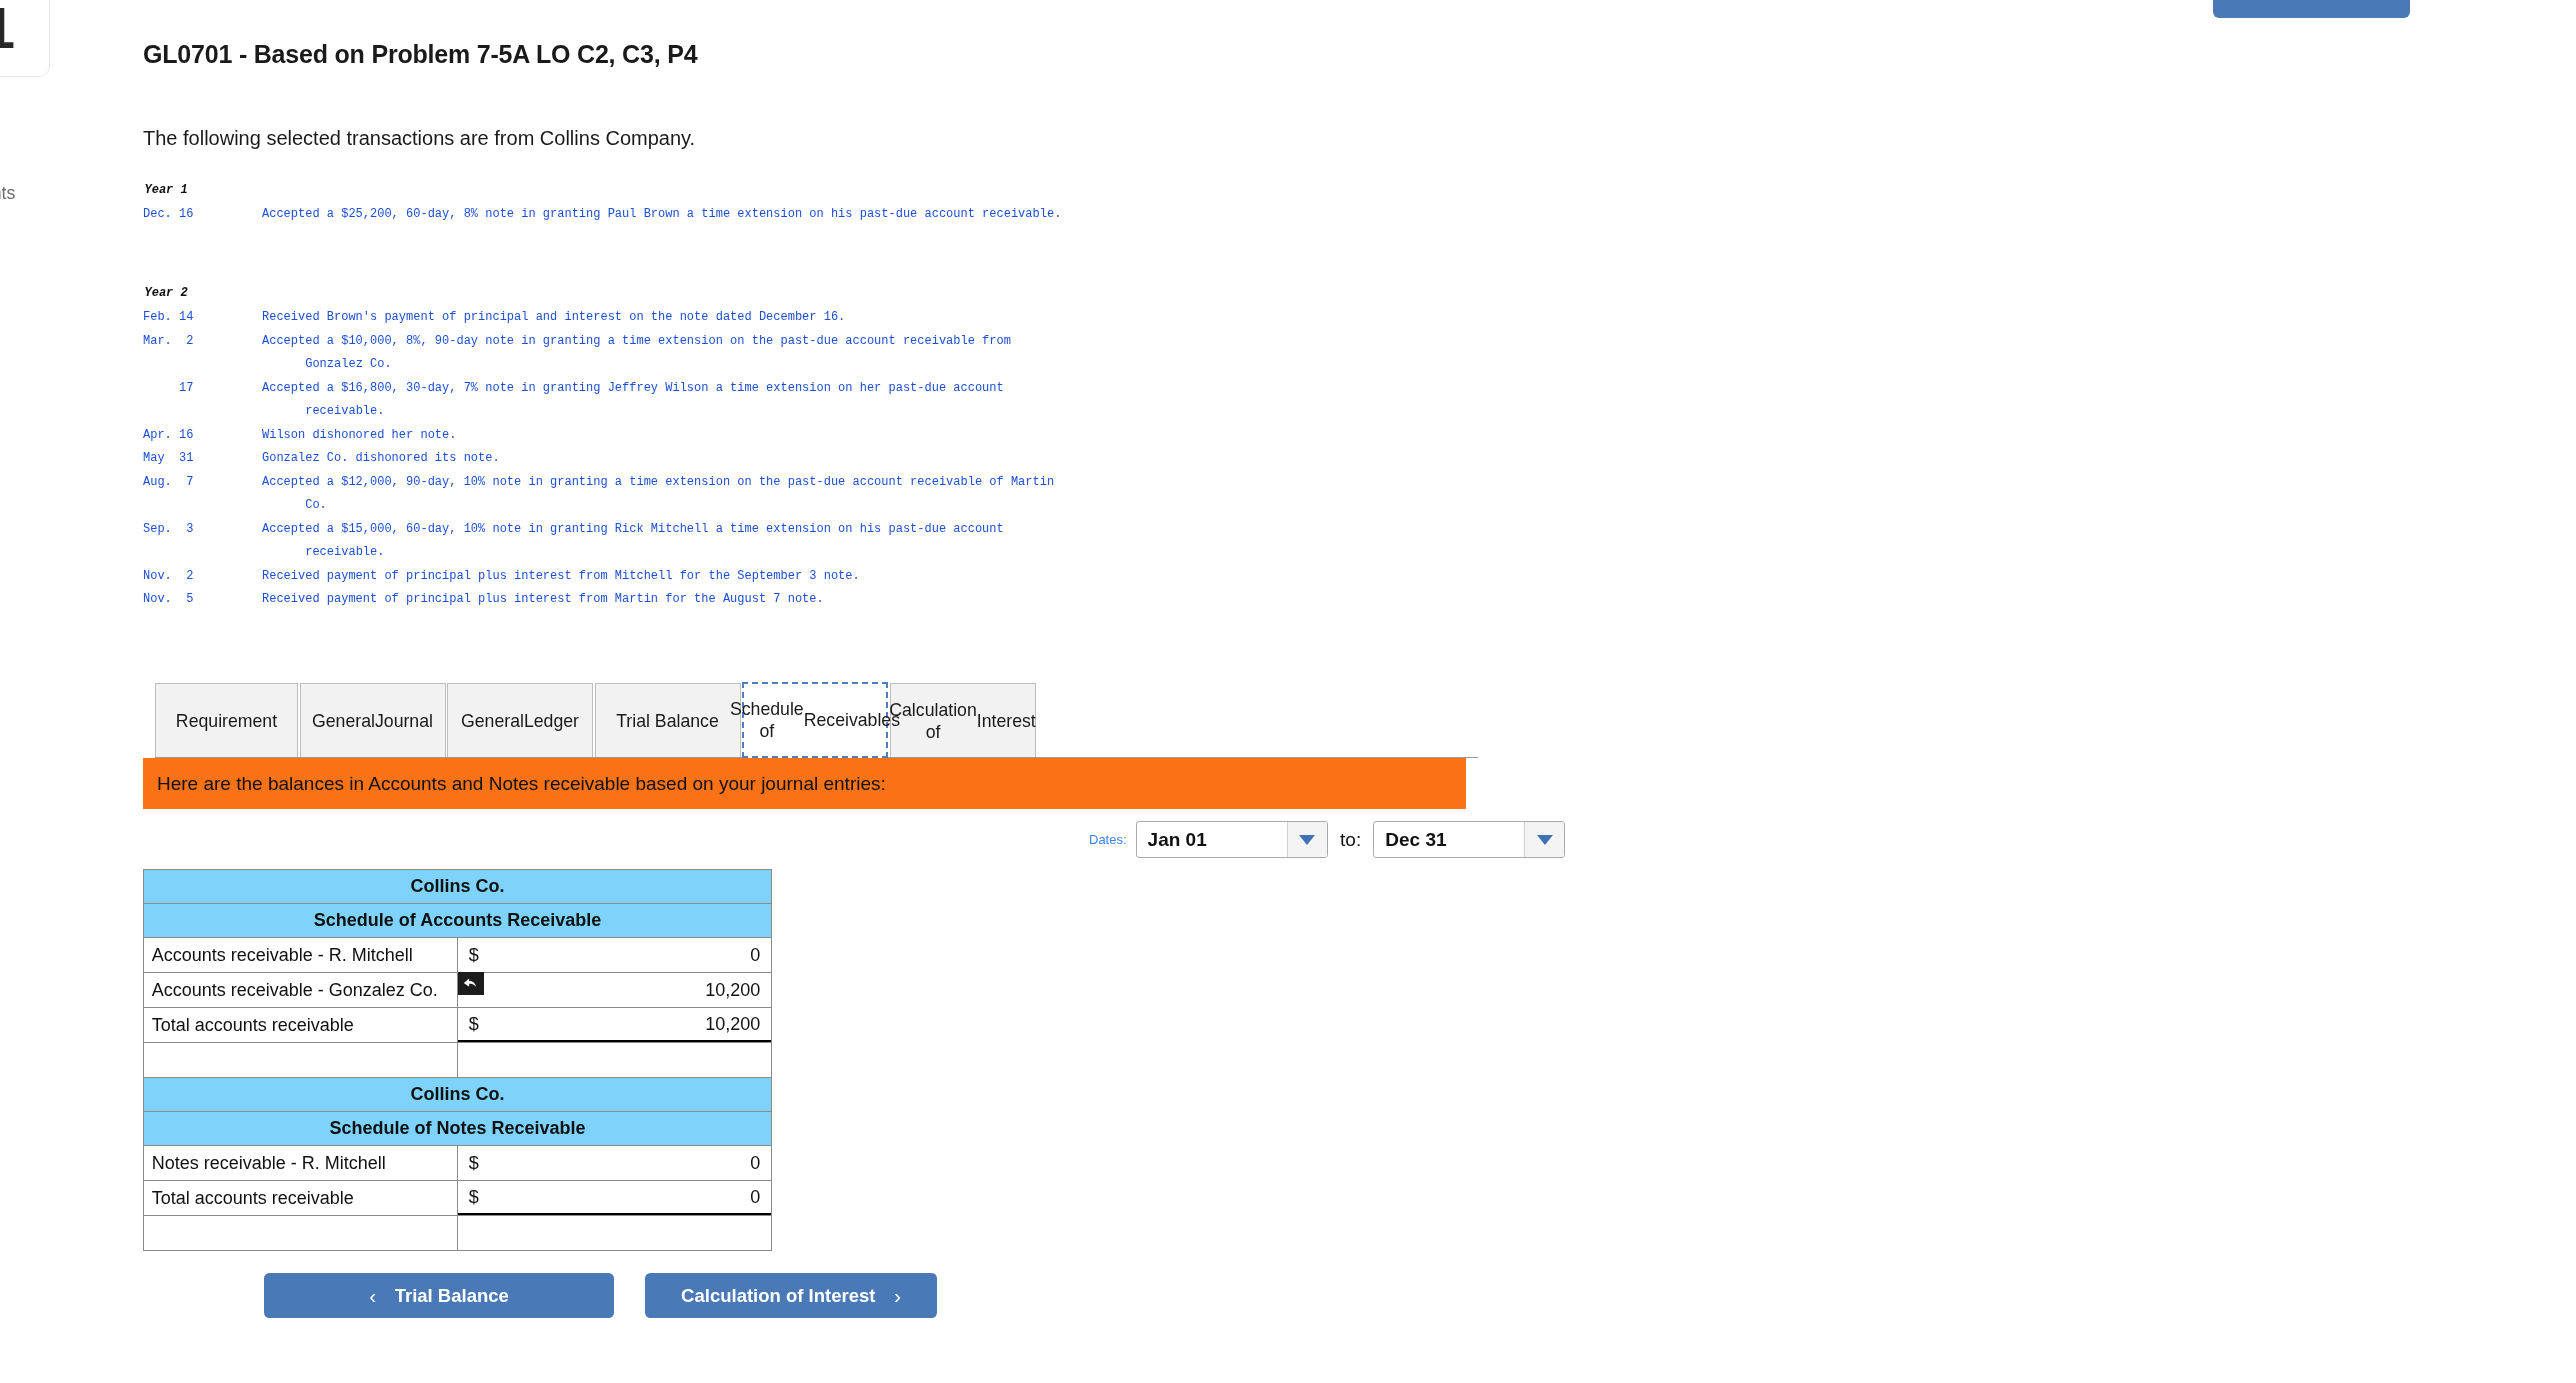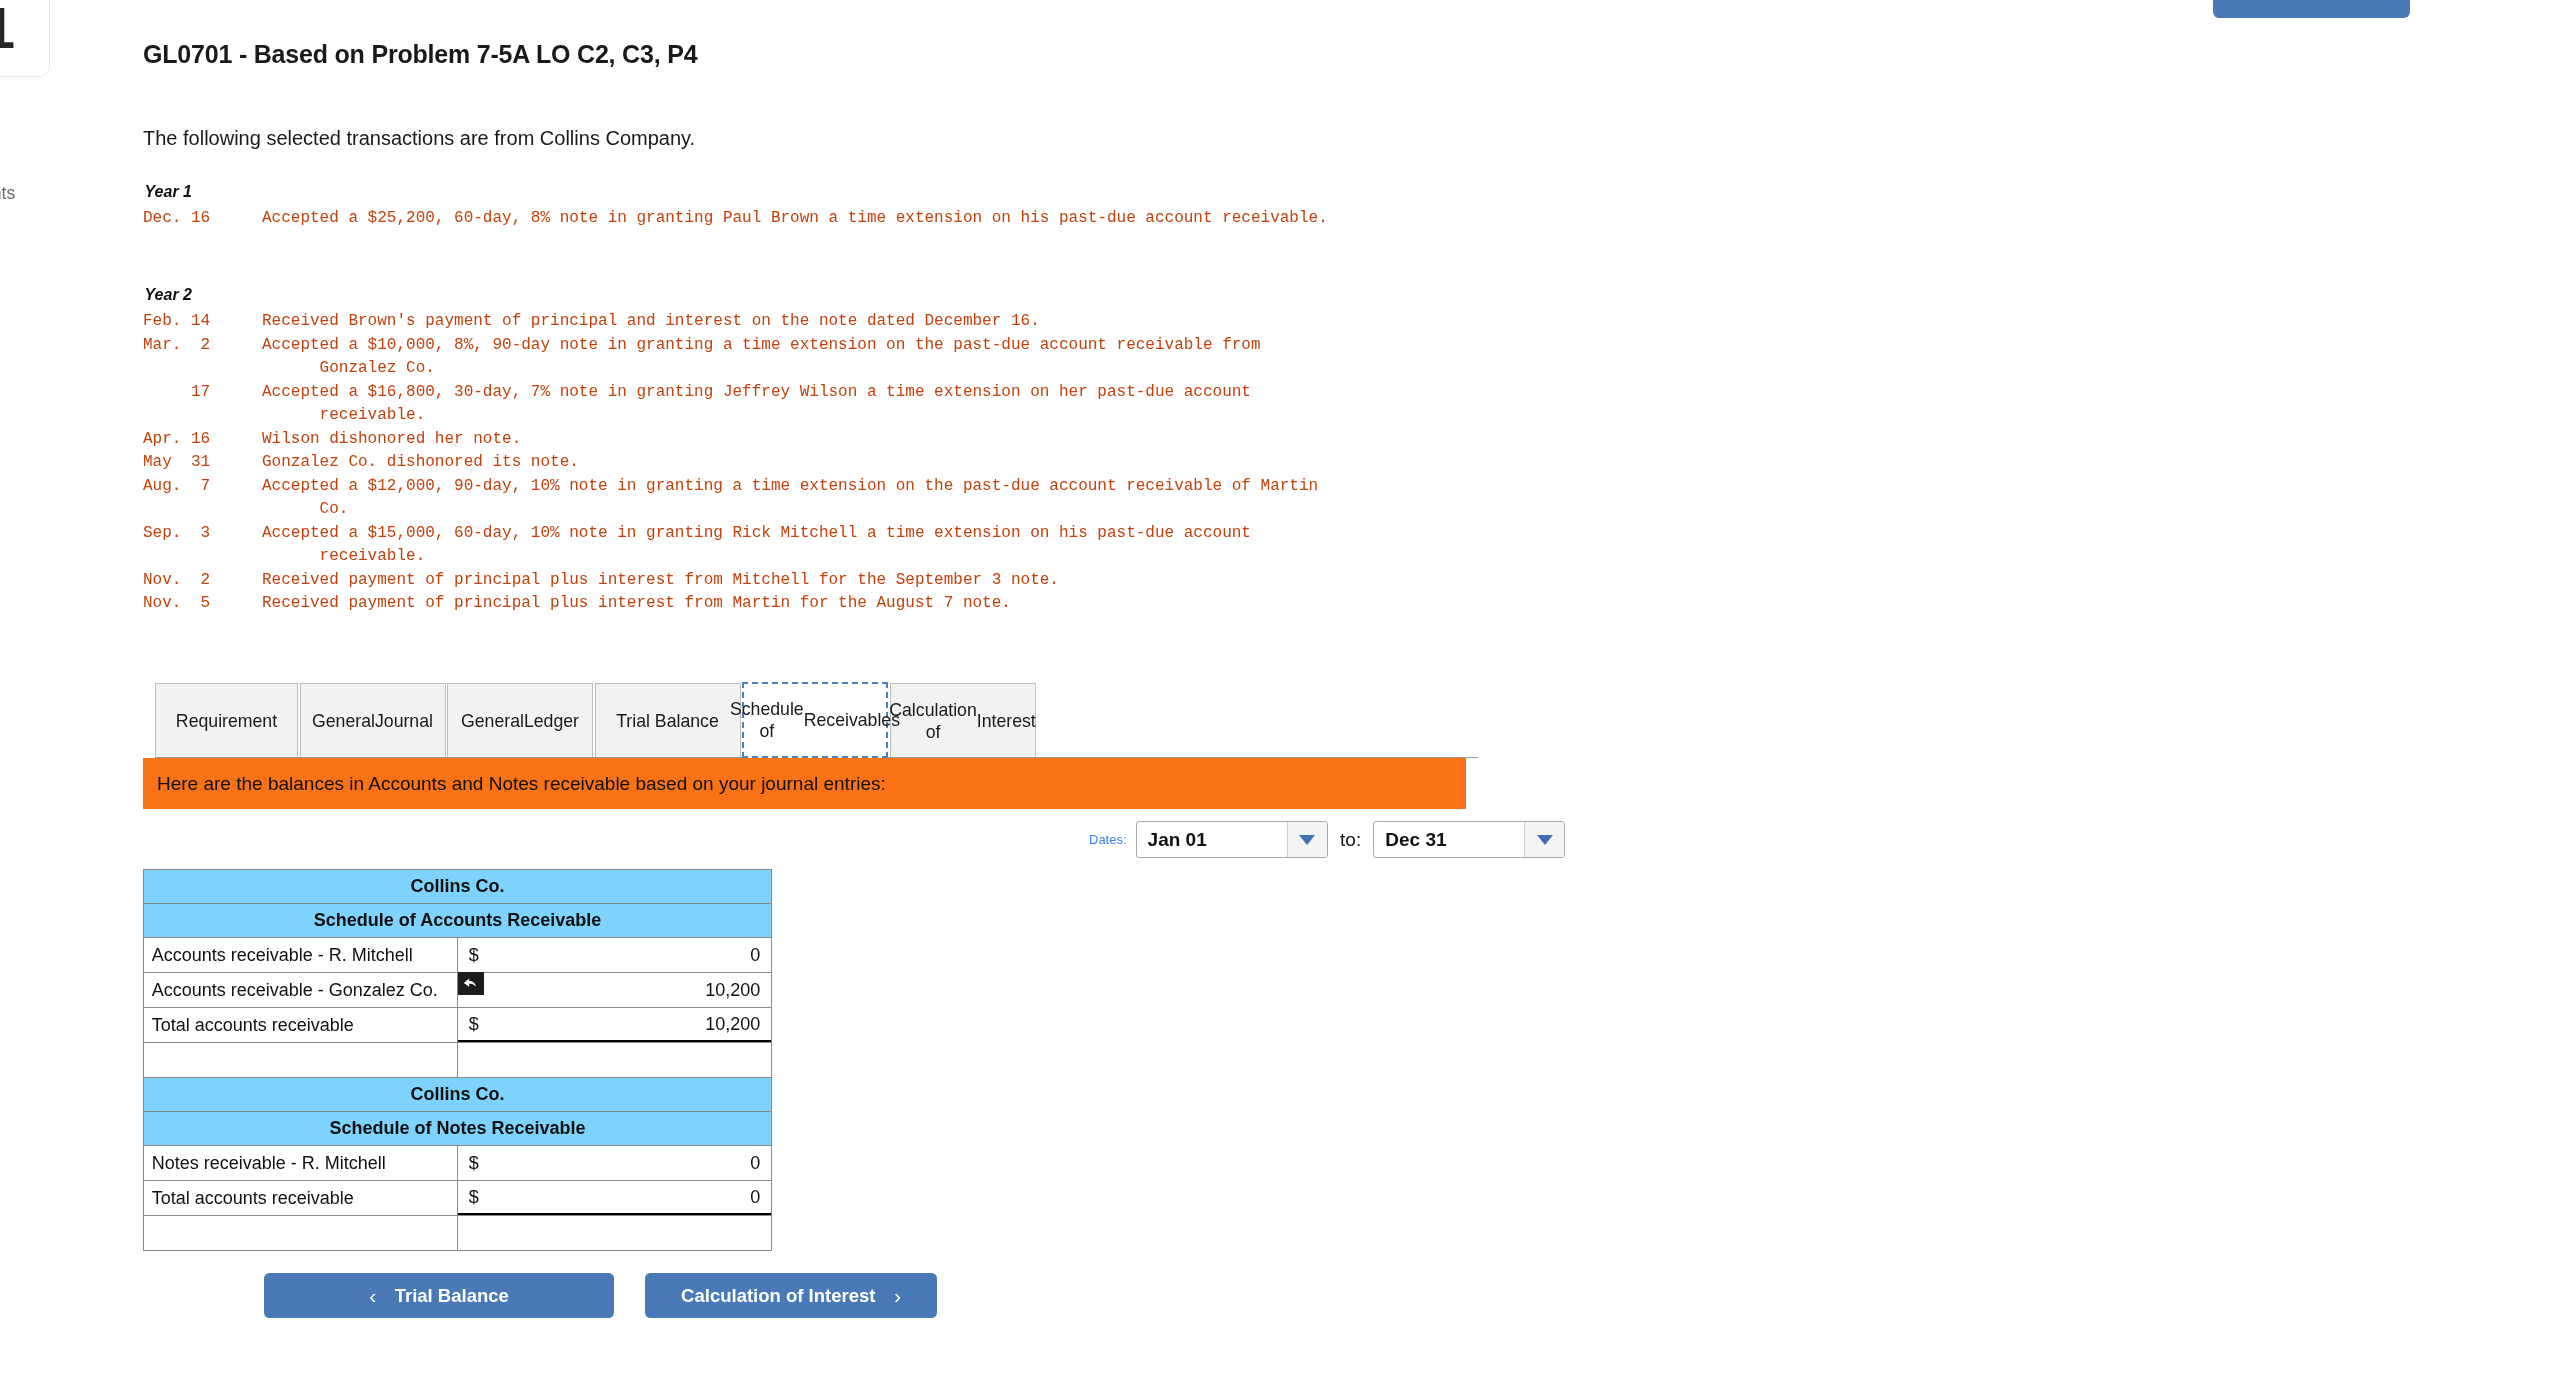--- a/index.html
+++ b/index.html
@@ -41,25 +41,25 @@
     white-space: nowrap;
   }
   .intro {
     position: absolute; left: 0; top: 127px;
     font-size: 20px; color: #1a1a1a; white-space: nowrap;
   }
 
   
   .txblock { position: absolute; left: 0; font-family: "Liberation Mono", monospace; }
   .year-label {
-    font-size: 16px; font-weight: 700; font-style: italic;
-    font-family: Liberation Sans, sans-serif;
+    font-size: 12px; font-weight: 700; font-style: italic;
+    font-family: Liberation Mono, monospace;
     color: #111; margin: 0 0 6.2px 1.5px;
   }
-  .txrow { display: flex; font-size: 16px; line-height: 23.5px; color: #c2410c; white-space: pre; }
+  .txrow { display: flex; font-size: 12px; line-height: 23.5px; color: #1d4ed8; white-space: pre; }
   .tx-date { width: 119px; flex: 0 0 119px; white-space: pre; }
   .tx-desc { white-space: pre-wrap; }
 
   
   .tabs {
     position: absolute; left: 12px; top: 683px;
     display: flex; align-items: center;
     border-bottom: 1.5px solid #9a9a9a; width: 1323px; height: 75px;
   }
   .tab {

